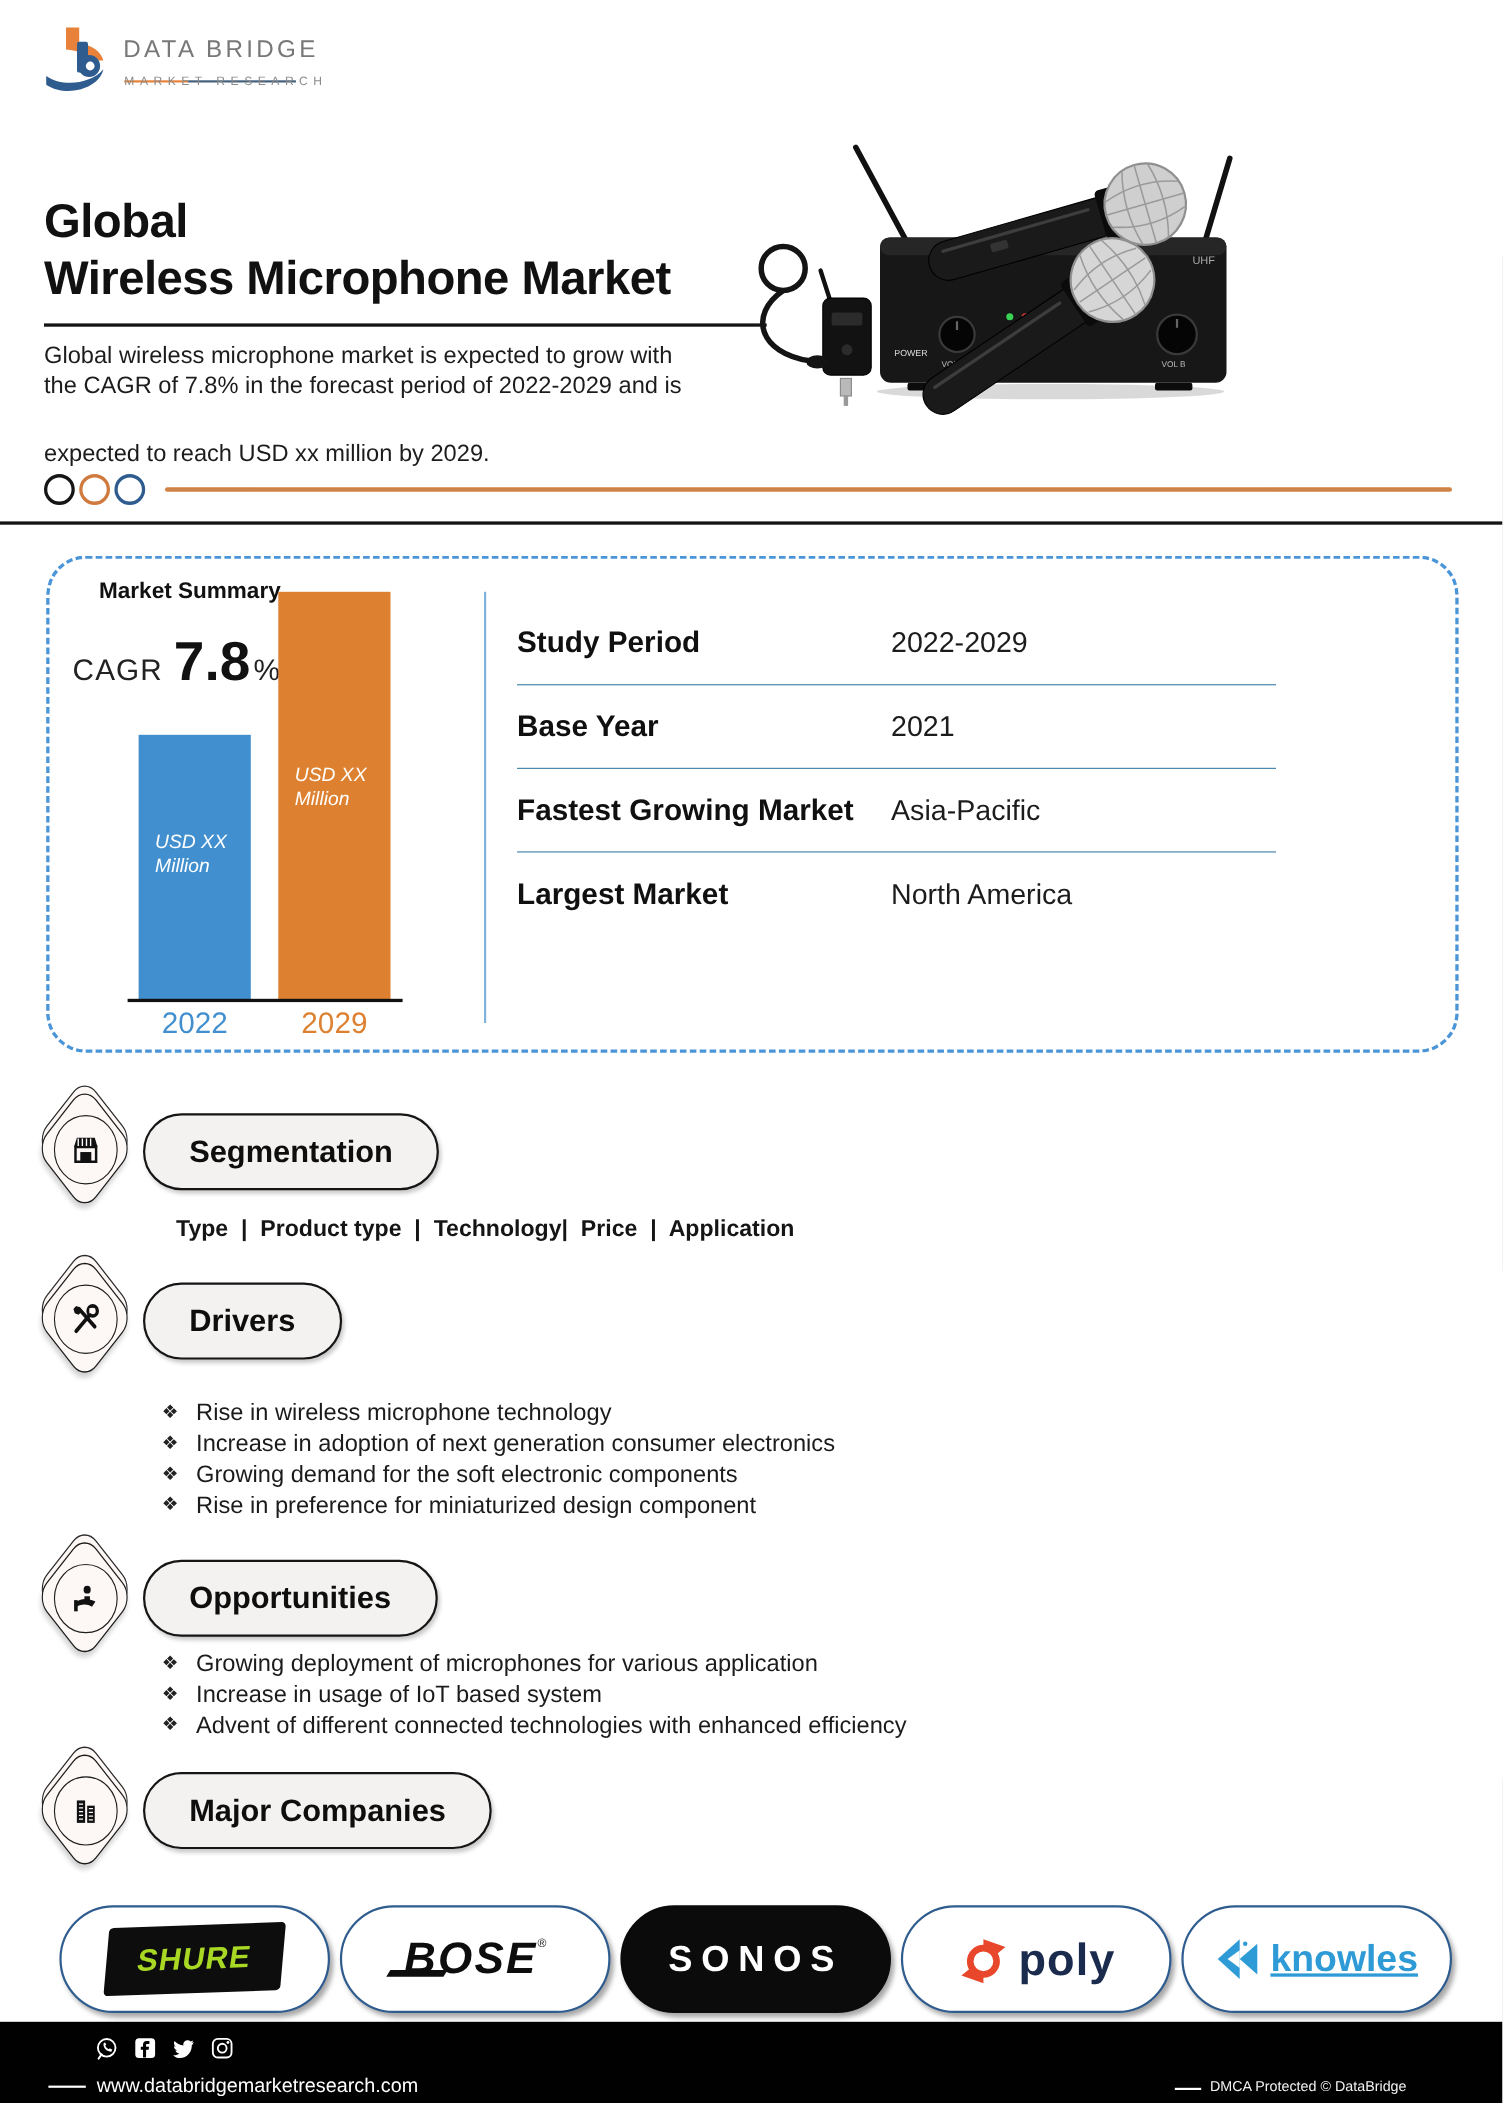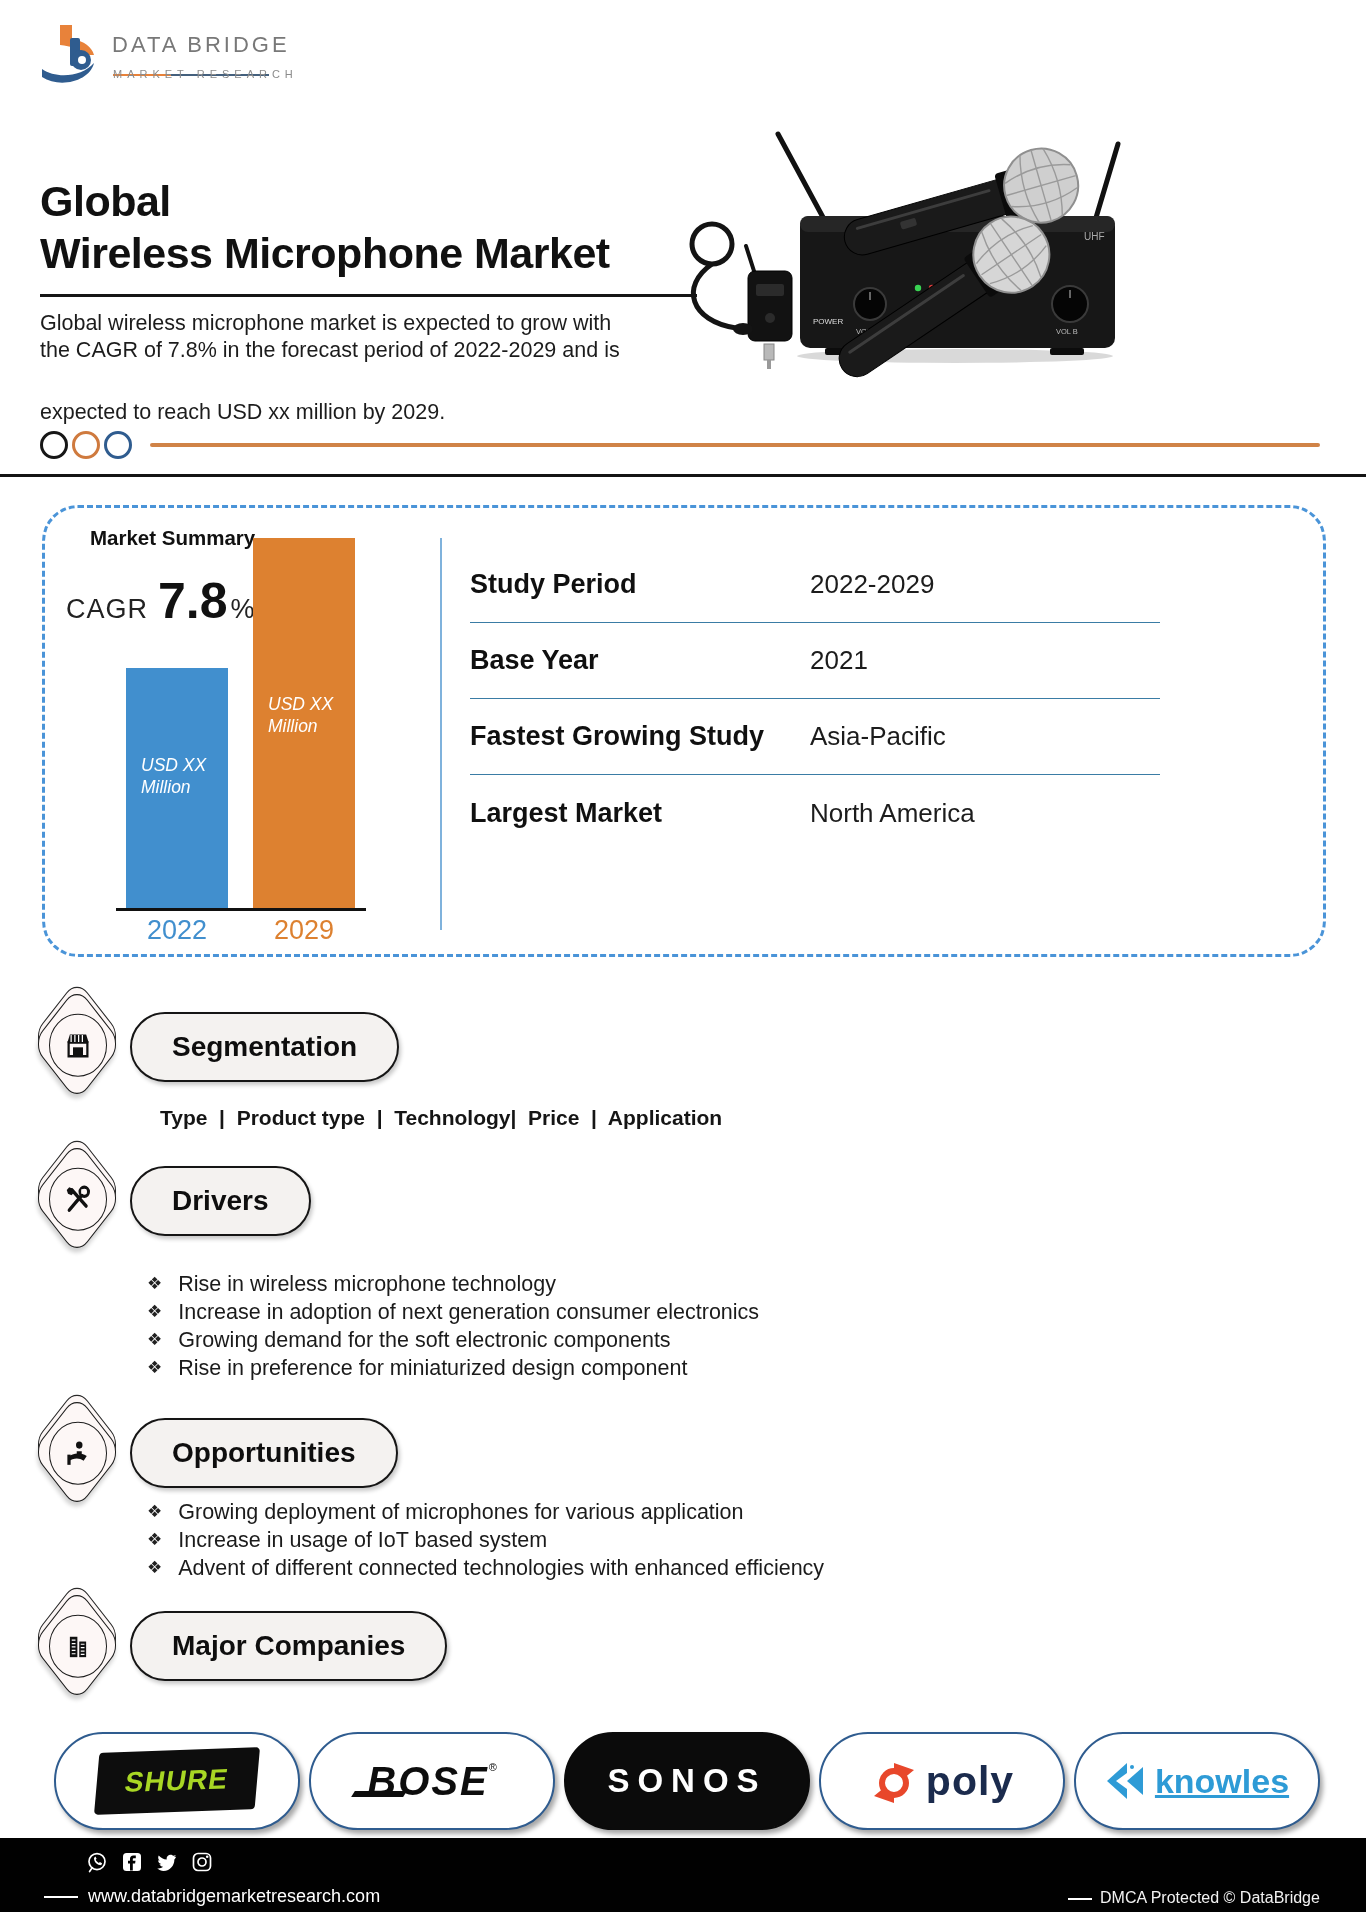--- a/index.html
+++ b/index.html
@@ -73,21 +73,21 @@
   .bose-text{font-size:40px;font-weight:900;font-style:italic;color:#0d0d0d;letter-spacing:2px;}
   .bose-reg{font-size:11px;margin-top:2px;color:#0d0d0d;}
   .bose-bar{position:absolute;left:-14px;bottom:7px;width:52px;height:6px;background:#0d0d0d;transform:skewX(-32deg);}
   .sonos-text{color:#ffffff;font-size:33px;font-weight:800;letter-spacing:8px;}
   .poly-text{color:#1B2B4D;font-size:41px;font-weight:800;letter-spacing:1px;margin-left:8px;}
   .knowles-text{color:#2E9BD6;font-size:34px;font-weight:600;margin-left:8px;text-decoration:underline;}
 
   
   .footer{left:0;top:1838px;width:1366px;height:74px;background:#010101;}
   .footer-text{color:#ffffff;font-size:18px;}
-  .footer-dmca{color:#f2f2f2;font-size:16px;}
+  .footer-dmca{color:#f2f2f2;font-size:13px;}
   .footer-dash{height:2px;background:#ffffff;}
   .social{display:flex;gap:13px;}
 </style>
 </head>
 <body>
 
 <div class="page">
 
   <div class="abs" style="left:40px;top:24px;">
     <svg width="64" height="60" viewBox="0 0 64 58">
@@ -199,21 +199,21 @@
   <div class="abs facts">
     <div class="fact-row">
       <div class="fact-label">Study Period</div>
       <div class="fact-value">2022-2029</div>
     </div>
     <div class="fact-row">
       <div class="fact-label">Base Year</div>
       <div class="fact-value">2021</div>
     </div>
     <div class="fact-row">
-      <div class="fact-label">Fastest Growing Study</div>
+      <div class="fact-label">Fastest Growing Market</div>
       <div class="fact-value">Asia-Pacific</div>
     </div>
     <div class="fact-row">
       <div class="fact-label">Largest Market</div>
       <div class="fact-value">North America</div>
     </div>
   </div>
 
   <div class="abs diamond" style="left:28px;top:984px;">
     <div class="dwrap">

